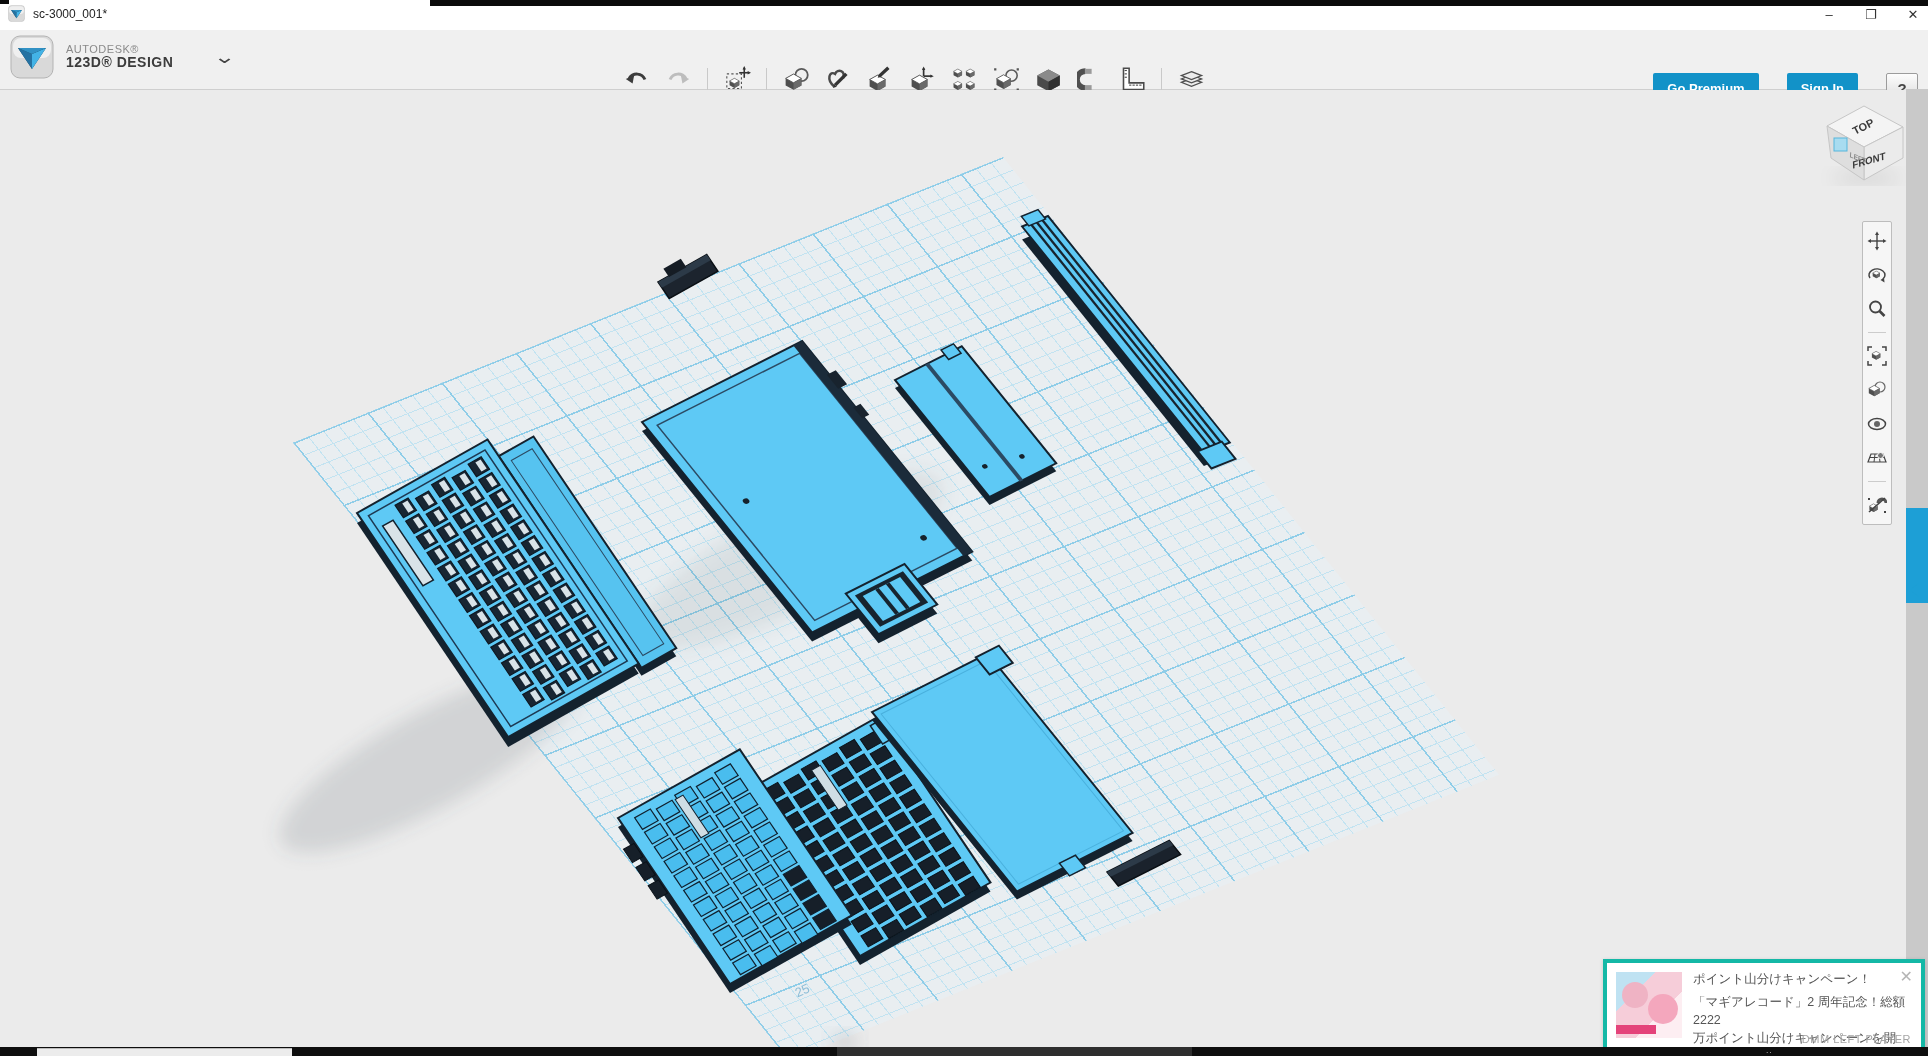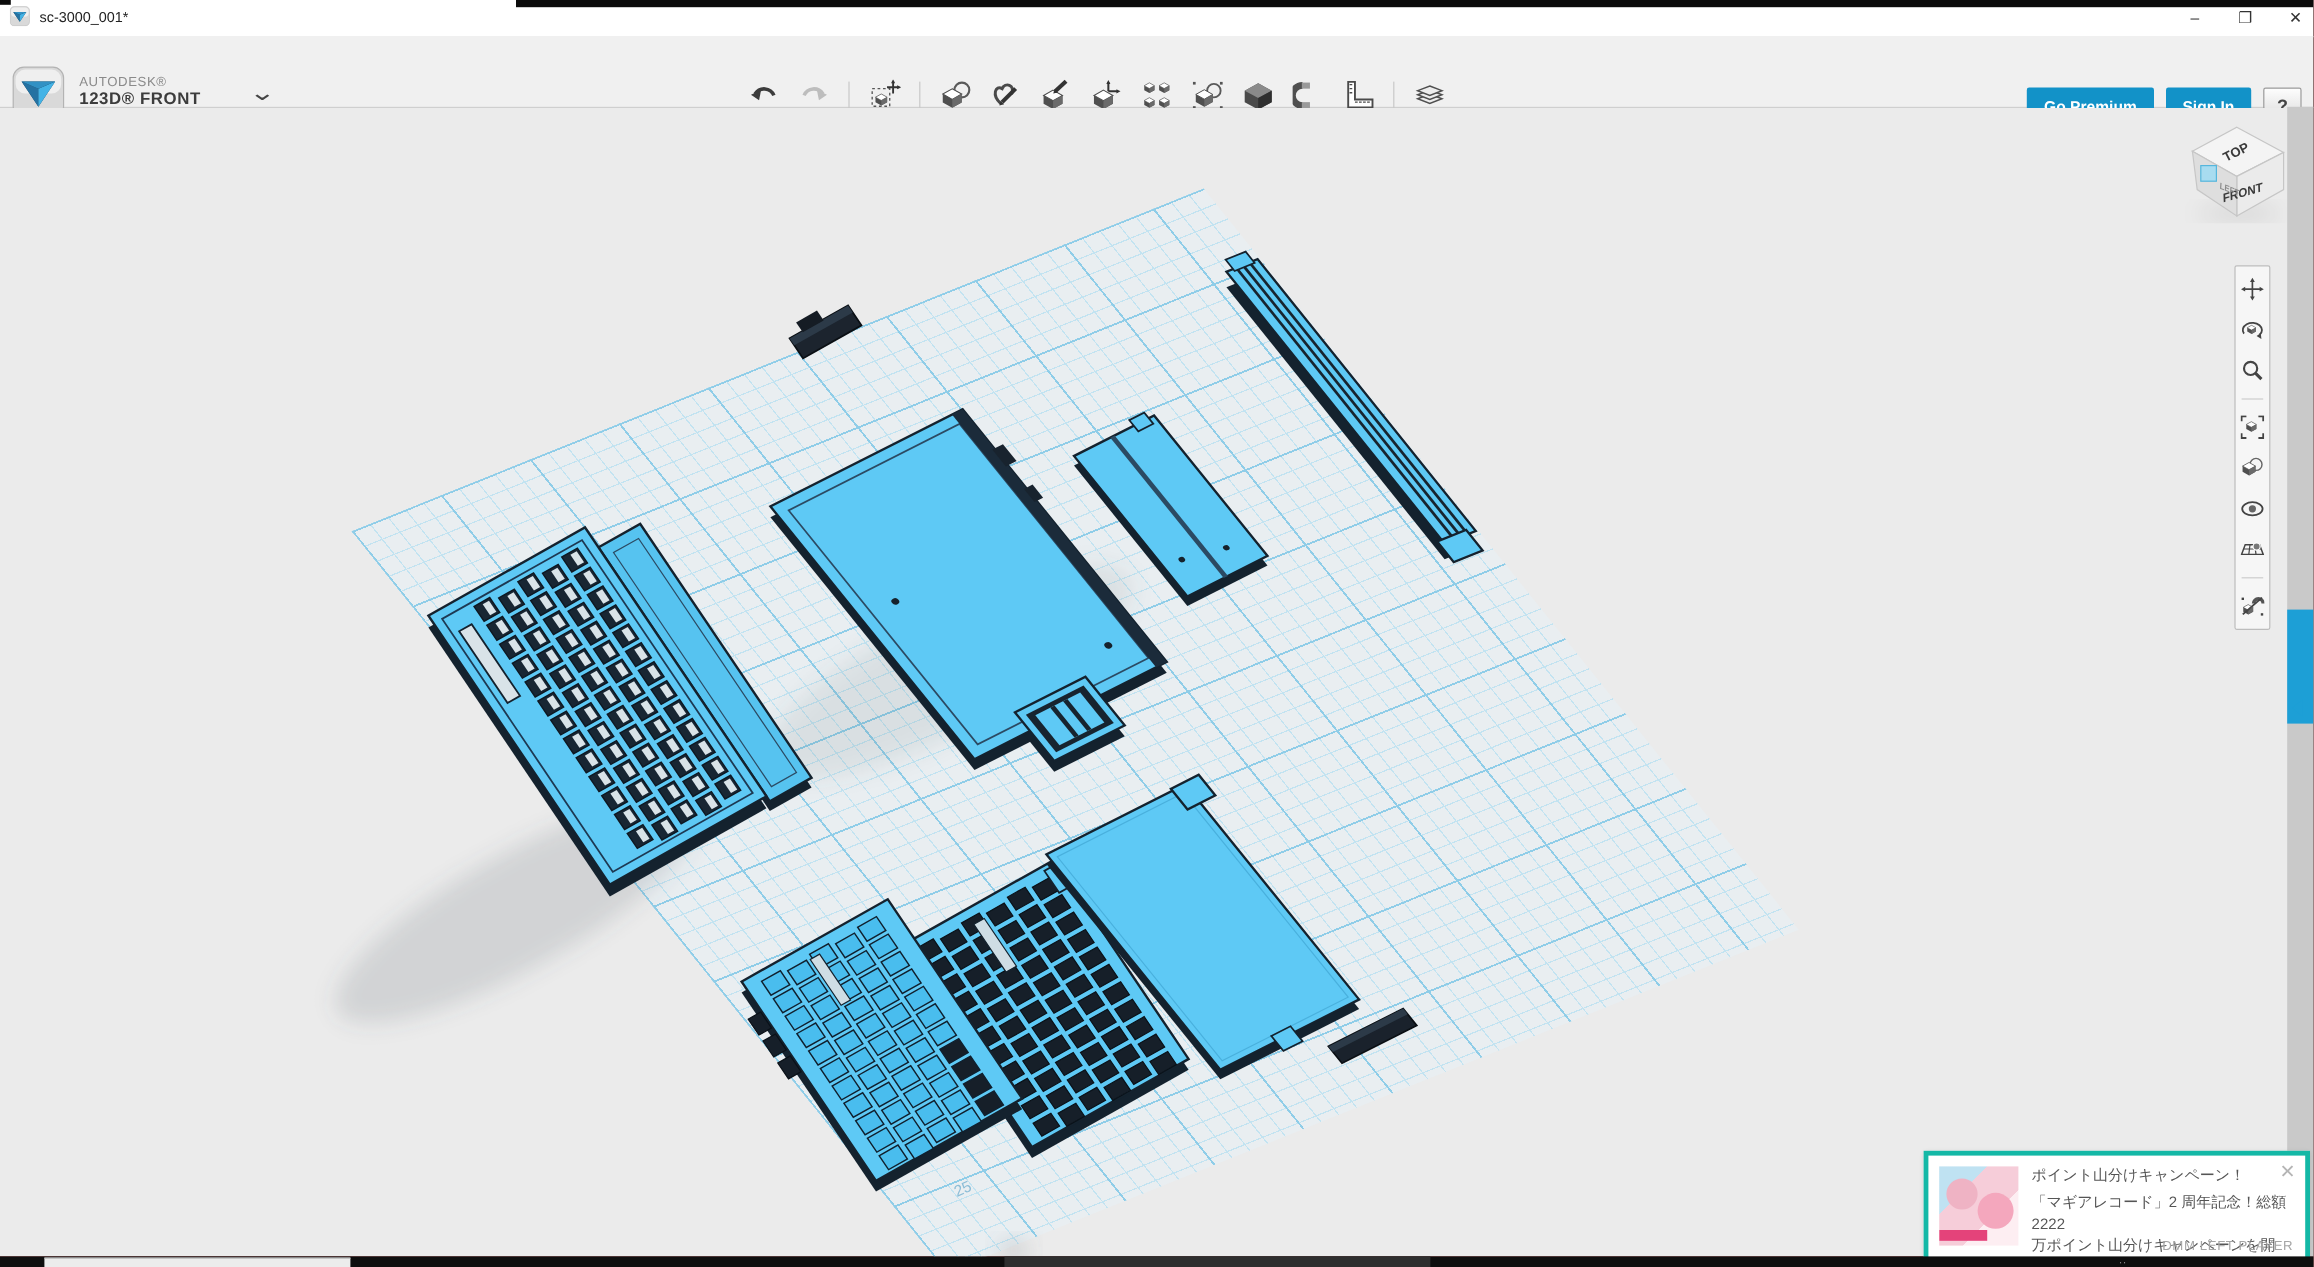--- a/index.html
+++ b/index.html
@@ -10,31 +10,31 @@
             border-bottom:1px solid #e2e2e2;}
   #top-black-strip{position:absolute;left:430px;top:0;width:1498px;height:6px;background:#0b0b0b;}
   #top-black-notch{position:absolute;left:0;top:0;width:9px;height:4px;background:#0b0b0b;}
   #doc-tab{position:absolute;left:8px;top:5px;display:flex;align-items:center;gap:8px;}
   #doc-title{font-size:12px;color:#222;}
   #win-controls{position:absolute;right:6px;top:7px;display:flex;gap:24px;align-items:center;}
   .win-btn{font-size:13px;color:#333;width:18px;text-align:center;cursor:default;line-height:16px;}
   
   #appbar{position:absolute;left:0;top:30px;width:1928px;height:59px;background:#f0f0f0;
           border-bottom:1px solid #cfcfcf;}
-  #brand{position:absolute;left:10px;top:5px;display:flex;align-items:center;gap:12px;margin-top:20px;}
+  #brand{position:absolute;left:10px;top:5px;display:flex;align-items:center;gap:12px;}
   #brand-text{line-height:1.05;}
   #brand-top{font-size:11px;color:#8a8a8a;letter-spacing:.5px;}
   #brand-bottom{font-size:14px;color:#3c3c3c;font-weight:bold;letter-spacing:.5px;}
   #menu-caret{font-size:18px;color:#444;margin-left:32px;transform:scaleX(1.5);}
   #main-tools{position:absolute;left:615px;top:36px;display:flex;align-items:flex-start;}
   .tool{width:42px;height:46px;display:flex;flex-direction:column;align-items:center;cursor:pointer;}
   .tool svg{width:27px;height:27px;}
   .tool .caret{font-size:8px;color:#9a9a9a;margin-top:1px;transform:scaleX(1.6);}
   .tool-sep{width:1px;height:34px;background:#c9c9c9;margin:2px 8px 0 8px;}
-  #appbar-buttons{position:absolute;right:10px;top:43px;display:flex;gap:10px;align-items:center;}
+  #appbar-buttons{position:absolute;right:10px;top:43px;display:flex;gap:28px;align-items:center;}
   .cta{background:#1292c8;color:#fff;font-weight:bold;font-size:13px;border:none;height:30px;
        padding:0 14px;border-radius:2px;cursor:pointer;}
   #help-btn{width:32px;height:30px;border:1px solid #9c9c9c;border-radius:2px;color:#444;
        background:linear-gradient(#fdfdfd,#d9d9d9);font-size:15px;font-weight:bold;cursor:pointer;}
   
   #viewport{position:absolute;left:0;top:90px;width:1928px;height:957px;background:#ebebeb;overflow:hidden;}
   #grid{position:absolute;left:0;top:0;width:791px;height:766px;transform-origin:0 0;
         transform:matrix(0.627,0.781,-0.927,0.373,1003,67);
         background-color:#e9eef1;
         background-image:
@@ -283,21 +283,21 @@
   <div id="top-black-strip"></div>
   <div id="top-black-notch"></div>
 
   <div id="appbar">
     <div id="brand">
       <svg width="44" height="44" viewBox="0 0 44 44">
           <use href="#logo123d"></use>
         </svg>
       <div id="brand-text">
         <div id="brand-top">AUTODESK®</div>
-        <div id="brand-bottom">123D® FRONT</div>
+        <div id="brand-bottom">123D® DESIGN</div>
       </div>
       <div id="menu-caret">⌄</div>
     </div>
     <div id="main-tools">
         <div class="tool">
           <svg>
             <use href="#i-undo"></use>
           </svg>
         </div>
         <div class="tool">

